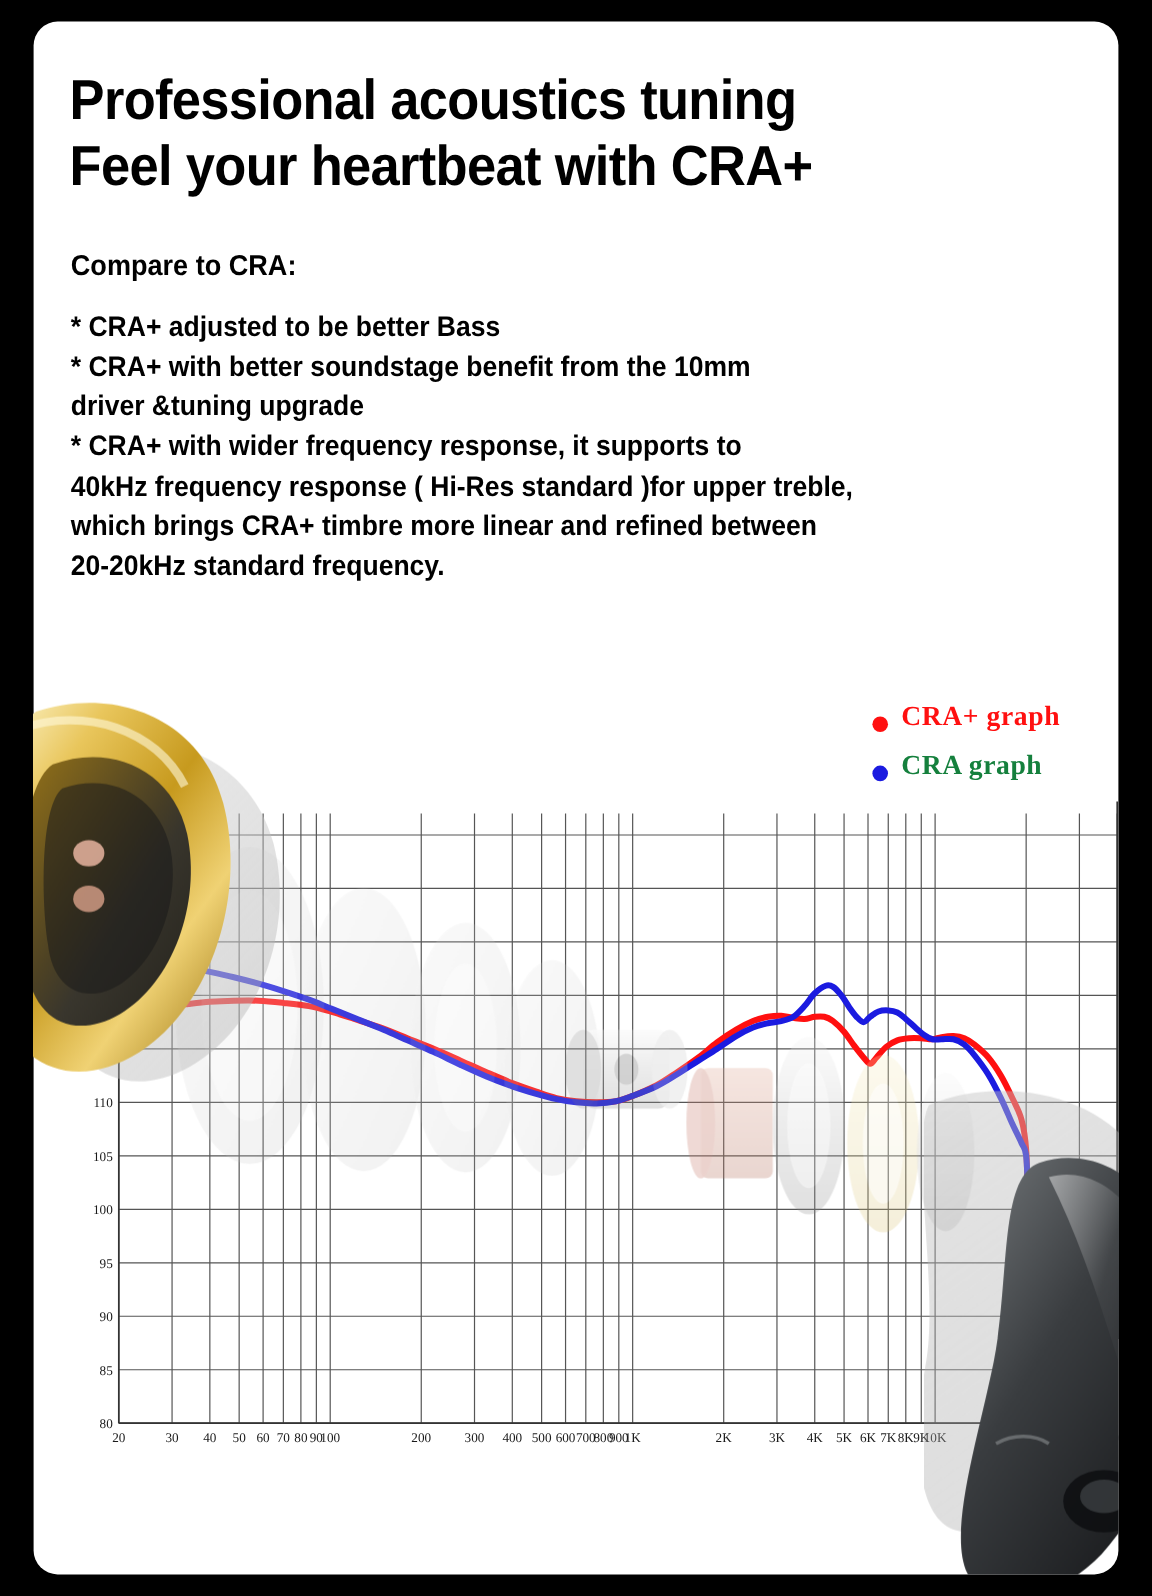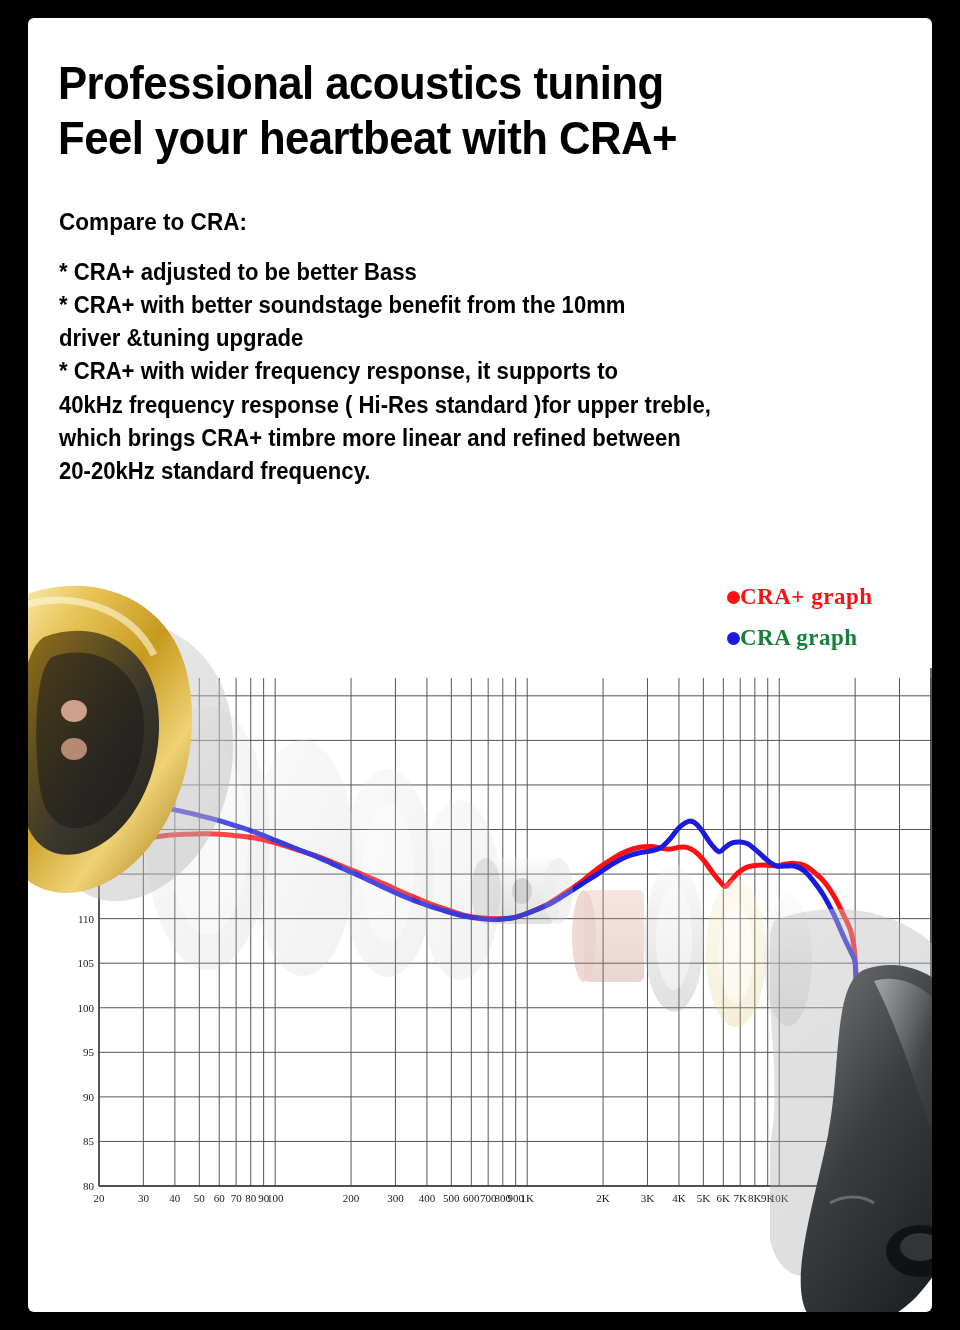--- a/index.html
+++ b/index.html
@@ -8,21 +8,21 @@
     background:#000000;
     font-family:"Liberation Sans", sans-serif;
     overflow:hidden;
     position:relative;
   }
   #card{
     position:absolute;
     left:28px;top:18px;
     width:904px;height:1294px;
     background:#ffffff;
-    border-radius:6px;
+    border-radius:20px;
     overflow:hidden;
   }
   #headline{
     position:absolute;
     left:30px;top:38px;
     width:850px;
     font-size:47px;
     font-weight:700;
     line-height:1.16;
     letter-spacing:-0.6px;
@@ -52,22 +52,22 @@
     transform-origin:left top;
     white-space:pre-line;
   }
   .legend{
     position:absolute;
     font-family:"Liberation Serif", serif;
     font-weight:700;
     font-size:23px;
     letter-spacing:0.5px;
     display:flex;
-    align-items:center;
-    gap:0;
+    align-items:flex-end;
+    gap:11px;
   }
   #legend-cra-plus{ left:699px; top:566px; color:#FF1010; }
   #legend-cra{ left:699px; top:607px; color:#15803d; }
   .legend .dot{
     width:13px;height:13px;border-radius:50%;
     display:inline-block;
     flex:0 0 auto;
   }
   #legend-cra-plus .dot{background:#FF1010;}
   #legend-cra .dot{background:#1B1BE0;}

